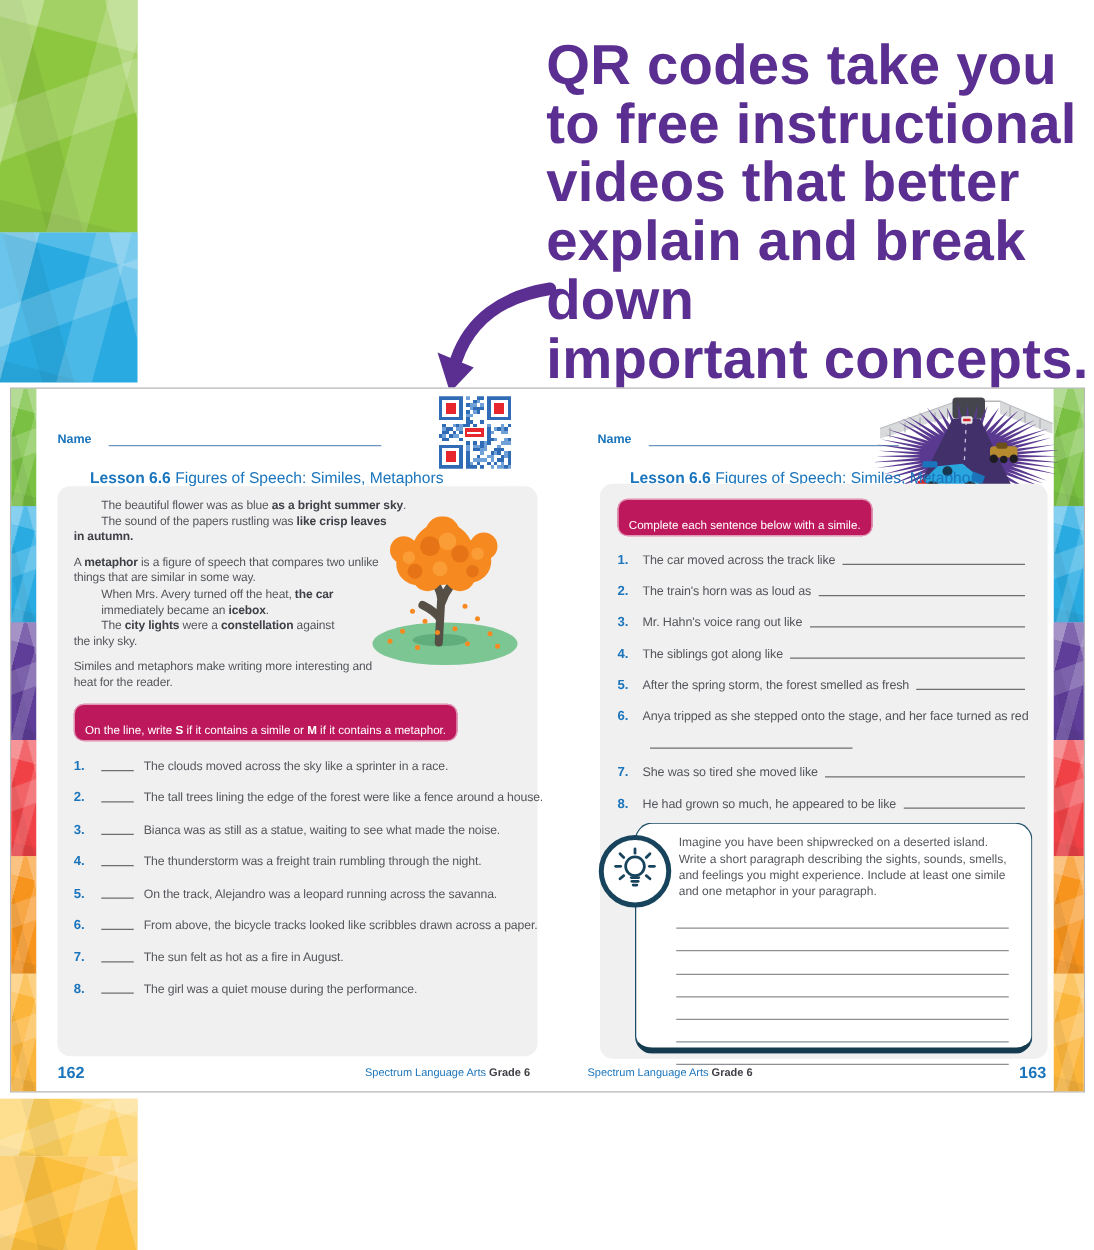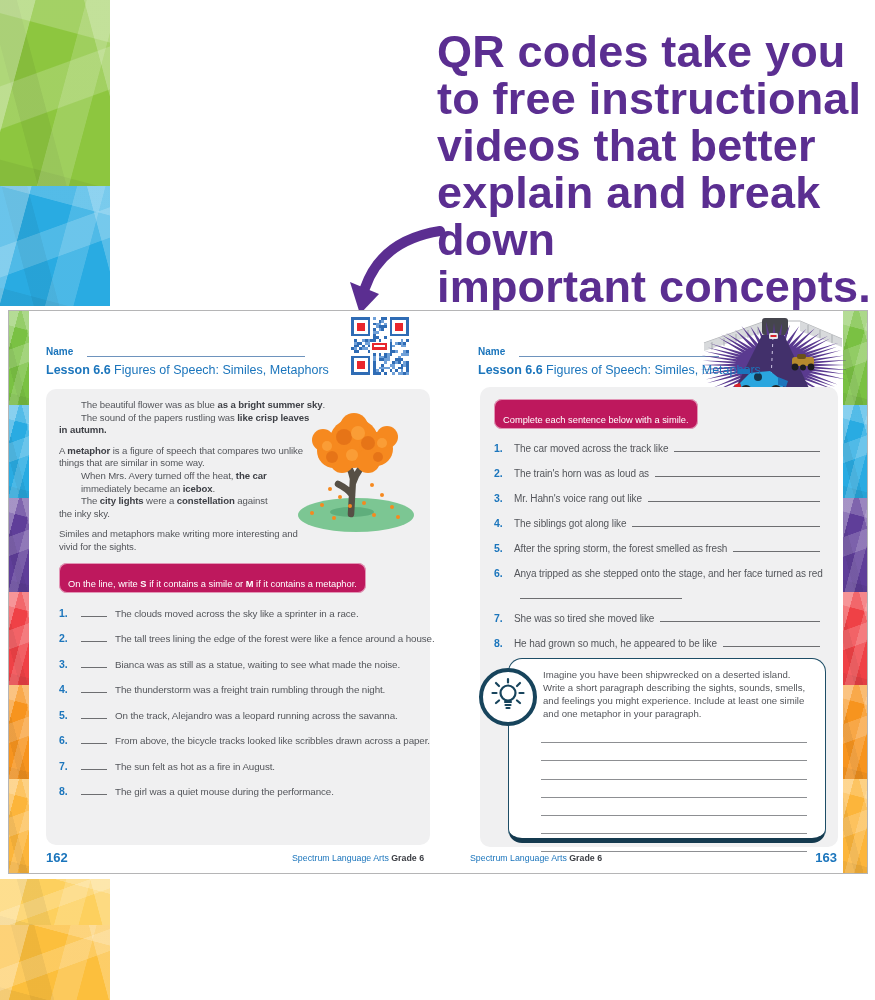--- a/index.html
+++ b/index.html
@@ -42,21 +42,21 @@
   #right-page { left:429px; width:407px; }
 
   .name-row { position:absolute; top:35px; display:flex; align-items:flex-end; gap:14px; }
   #left-page .name-row { left:17px; }
   #right-page .name-row { left:40px; }
   .name-label { font-size:10px; font-weight:700; color:#1b75bc; }
   .name-line { border-bottom:1px solid #6e93bd; height:10px; }
   #left-page .name-line { width:218px; }
   #right-page .name-line { width:200px; }
 
-  .lesson-title { position:absolute; top:52px; font-size:12.5px; color:#1b75bc; white-space:nowrap; }
+  .lesson-title { position:absolute; top:64px; font-size:12.5px; color:#1b75bc; white-space:nowrap;margin-left:26px; }
   #left-page .lesson-title { left:17px; }
   #right-page .lesson-title { left:40px; }
   .lesson-label { font-weight:700; }
 
   #qr-svg { position:absolute; top:6px; left:322px; width:58px; height:58px; }
   #race-art { position:absolute; top:0; left:262px; width:146px; height:95px; }
 
   .gray-box { position:absolute; background:#f0f0f1; border-radius:10px; }
   #left-gray { top:78px; left:17px; width:384px; height:456px; padding:10px 13px; }
   #right-gray { top:76px; left:42px; width:358px; height:460px; padding:10px 14px; }
@@ -306,21 +306,21 @@
             <div class=""><span class="b">in autumn.</span></div>
             <div class="gap"></div>
             <div class=""><span>A </span><span class="b">metaphor</span><span> is a figure of speech that compares two unlike</span></div>
             <div class=""><span>things that are similar in some way.</span></div>
             <div class="ind"><span>When Mrs. Avery turned off the heat, </span><span class="b">the car</span></div>
             <div class="ind"><span>immediately became an </span><span class="b">icebox</span><span>.</span></div>
             <div class="ind"><span>The </span><span class="b">city lights</span><span> were a </span><span class="b">constellation</span><span> against</span></div>
             <div class=""><span>the inky sky.</span></div>
             <div class="gap"></div>
             <div class=""><span>Similes and metaphors make writing more interesting and</span></div>
-            <div class=""><span>vivid for the sights.</span></div>
+            <div class=""><span>heat for the reader.</span></div>
           </div>
         <svg id="tree-art" viewBox="0 0 130 124">
           <ellipse cx="62" cy="102" rx="58" ry="17" fill="#7cc693"></ellipse>
           <ellipse cx="58" cy="99" rx="22" ry="5" fill="#5fae7c"></ellipse>
           <path d="M57 101 L59 66 C58 56 51 49 45 43 M59 70 C63 58 69 52 76 45 M58 82 C54 76 48 73 44 71" stroke="#564f45" stroke-width="6.5" fill="none" stroke-linecap="round"></path>
           <g fill="#f6891f">
             <circle cx="60" cy="30" r="25"></circle>
               <circle cx="40" cy="38" r="17"></circle>
               <circle cx="82" cy="36" r="17"></circle>
             <circle cx="60" cy="14" r="14"></circle>

